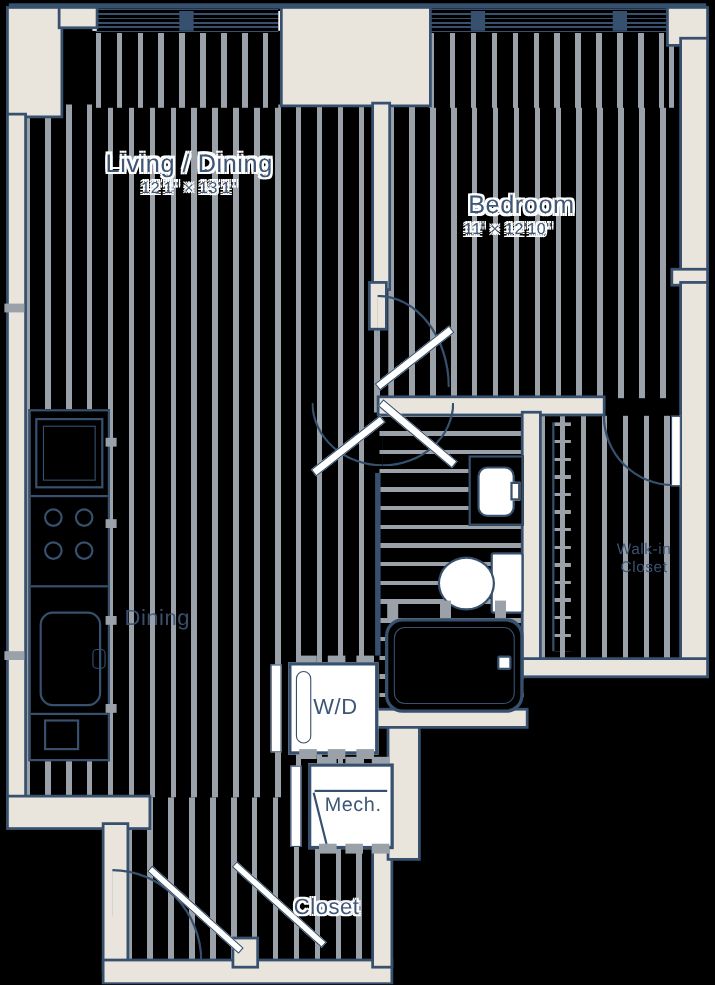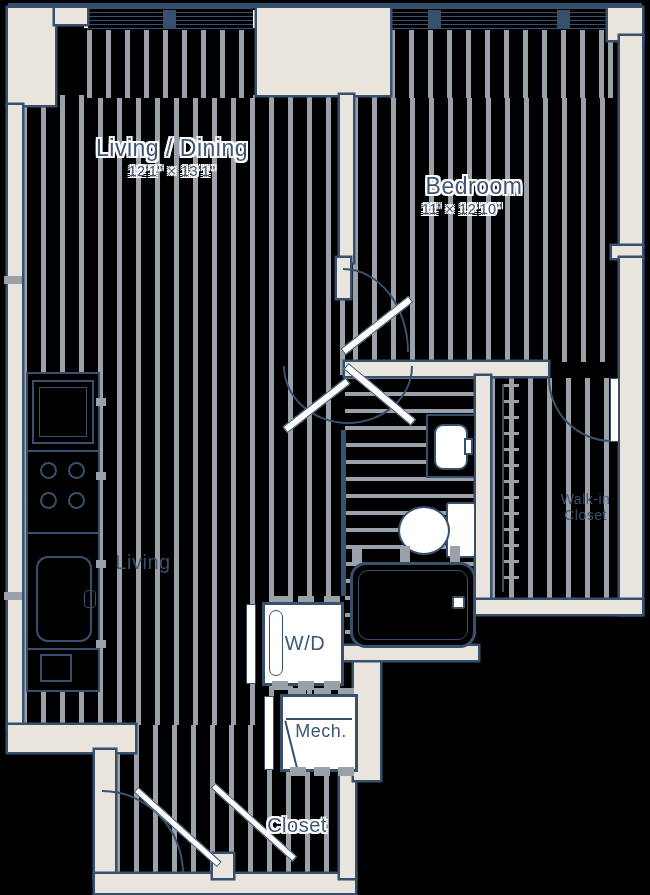--- a/index.html
+++ b/index.html
@@ -148,20 +148,20 @@
   <div class="abs leaf" style="left:610px;top:378px;width:9px;height:64px;"></div>
 
   <div class="abs arc arc-tr" style="left:102px;top:790px;width:82px;height:84px;"></div>
   <div class="abs leaf" style="left:136px;top:786px;width:112px;height:7px;transform:rotate(42deg);transform-origin:left center;"></div>
   <div class="abs leaf" style="left:213px;top:782px;width:110px;height:7px;transform:rotate(42deg);transform-origin:left center;"></div>
 
   <div class="abs lbl f23 halo" style="left:172px;top:136px;">Living / Dining</div>
   <div class="abs lbl f15 halo" style="left:172px;top:164px;">12'1" × 13'1"</div>
   <div class="abs lbl f23 halo" style="left:474px;top:174px;">Bedroom</div>
   <div class="abs lbl f15 halo" style="left:462px;top:202px;">11' × 12'10"</div>
-  <div class="abs lbl f20" style="left:143px;top:551px;opacity:.92;">Living</div>
+  <div class="abs lbl f20" style="left:143px;top:551px;opacity:.92;">Dining</div>
   <div class="abs lbl f14" style="left:572px;top:492px;opacity:.95;">Walk-in</div>
   <div class="abs lbl f14" style="left:572px;top:508px;opacity:.95;">Closet</div>
   <div class="abs lbl f20" style="left:305px;top:632px;">W/D</div>
   <div class="abs lbl f18" style="left:321px;top:722px;">Mech.</div>
   <div class="abs lbl f20 halo" style="left:297px;top:814px;">Closet</div>
 
 </div>
 
 </body></html>

